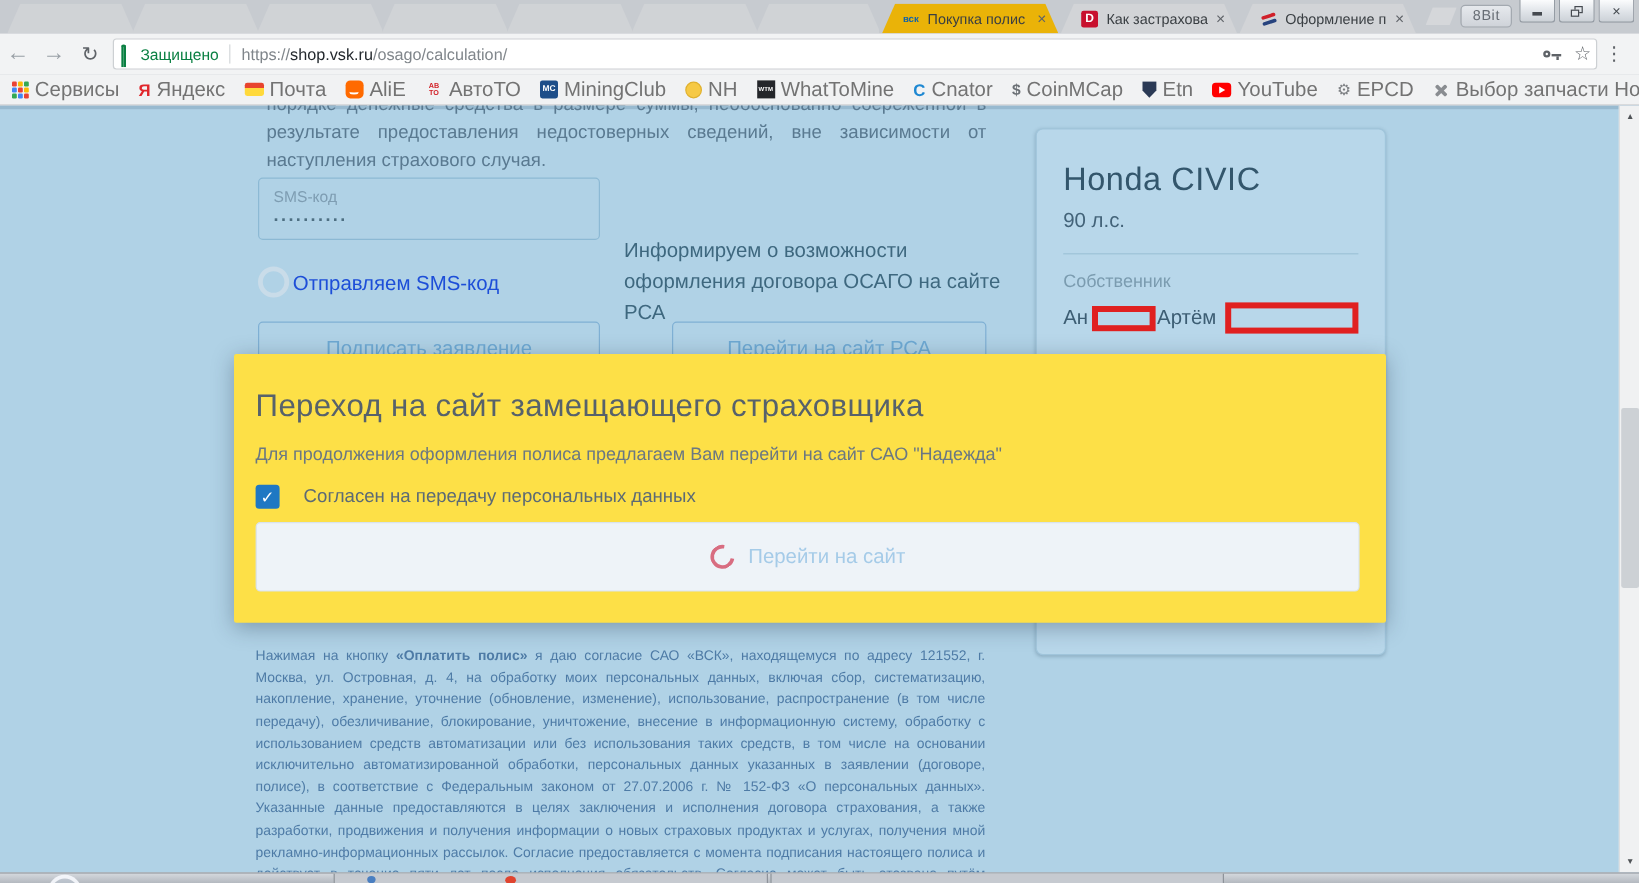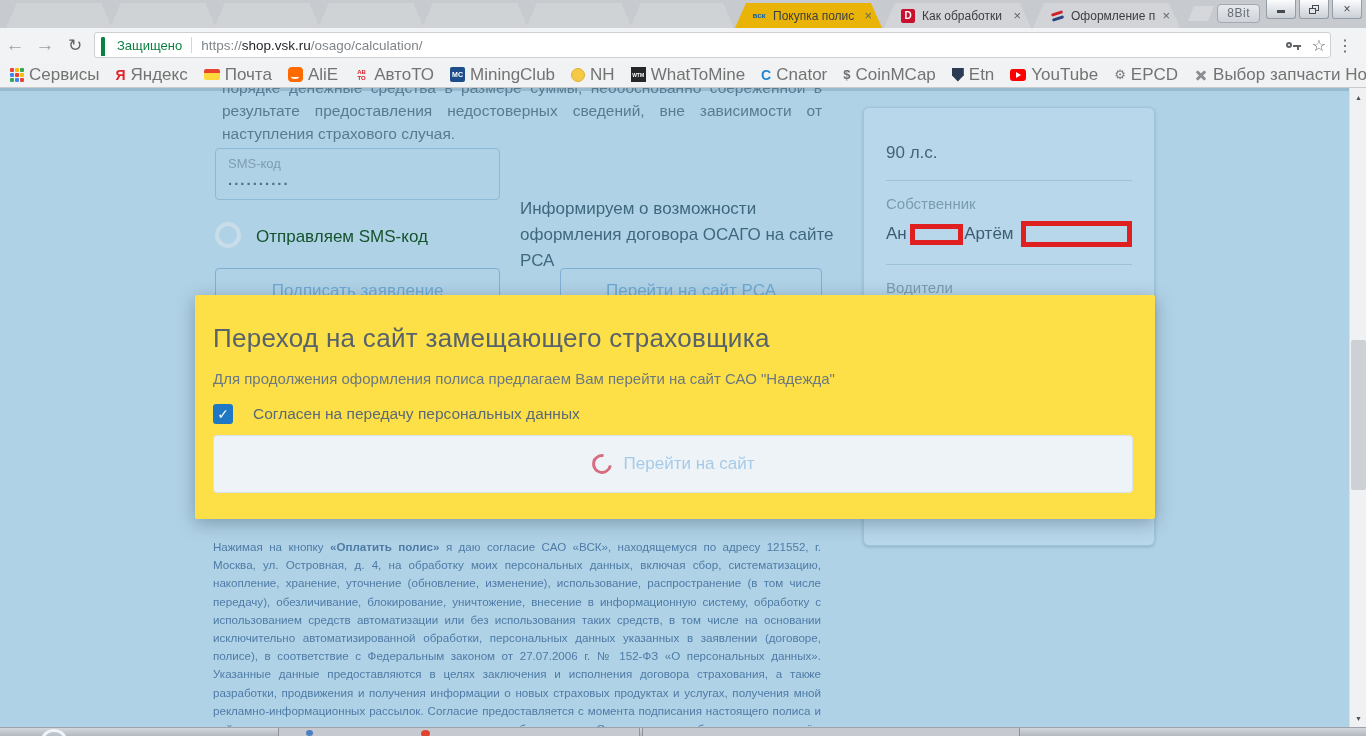--- a/index.html
+++ b/index.html
@@ -93,21 +93,21 @@
   
   .page { position:absolute; top:88px; left:0; width:1366px; height:639px; background:#b0d2e6; overflow:hidden; }
   .page-top-shade { position:absolute; top:0; left:0; right:17px; height:3px; background:rgba(70,100,130,.22); }
 
   .top-par { position:absolute; left:222px; top:-12px; width:600px; font-size:15.5px; line-height:23px;
              color:#5a7a91; text-align:justify; }
   .sms-box { position:absolute; left:215px; top:60px; width:285px; height:52px; border:1px solid #8cb9d4; border-radius:4px; }
   .sms-label { position:absolute; left:12px; top:7px; font-size:13px; color:#7e9db2; }
   .sms-value { position:absolute; left:12px; top:22px; font-size:15px; font-weight:bold; letter-spacing:2px; color:#4e6f82; }
   .spin-ring { position:absolute; left:215px; top:134px; width:26px; height:26px; border:4px solid #c9dce9; border-radius:50%; }
-  .sending-label { position:absolute; left:256px; top:139px; font-size:17px; color:#14532d; }
+  .sending-label { position:absolute; left:244px; top:139px; font-size:17px; color:#1d4ed8; }
   .rsa-info { position:absolute; left:520px; top:108px; width:315px; font-size:17px; line-height:26px; color:#3e687f; }
   .pg-btn { position:absolute; top:180px; height:46px; border:1px solid #7fb0d4; border-radius:4px;
             color:#6ea9d3; font-size:17px; text-align:center; line-height:44px; }
   .btn-sign { left:215px; width:285px; }
   .btn-rsa { left:560px; width:262px; }
 
   
   .card { position:absolute; left:863px; top:19px; width:292px; height:439px; background:#b8d7ea;
           border:1px solid #a0c5db; border-radius:6px; box-shadow:0 1px 3px rgba(40,70,95,.25); padding:26px 22px 0 22px; }
   .car-title { font-size:27px; font-weight:400; color:#33566c; letter-spacing:.5px; }
@@ -175,21 +175,21 @@
       <span class="fav">
           <span class="fav-vsk">вск</span>
         </span>
       <span class="title">Покупка полис</span>
       <span class="tclose">×</span>
     </div>
     <div class="tab" style="left:884px;width:147px">
       <span class="fav">
           <span class="fav-d">D</span>
         </span>
-      <span class="title">Как обработки</span>
+      <span class="title">Как застрахова</span>
       <span class="tclose">×</span>
     </div>
     <div class="tab" style="left:1033px;width:147px">
       <span class="fav fav-nad">
           <i class="r"></i>
           <i class="b"></i>
         </span>
       <span class="title">Оформление п</span>
       <span class="tclose">×</span>
     </div>
@@ -326,20 +326,21 @@
 
     <div class="spin-ring"></div>
     <div class="sending-label">Отправляем SMS-код</div>
 
     <div class="rsa-info">Информируем о возможности оформления договора ОСАГО на сайте РСА</div>
 
     <div class="pg-btn btn-sign">Подписать заявление</div>
     <div class="pg-btn btn-rsa">Перейти на сайт РСА</div>
 
     <div class="card">
+      <div class="car-title">Honda CIVIC</div>
       <div class="car-power">90 л.с.</div>
       <hr>
       <div class="fld-label">Собственник</div>
       <div class="owner-row">
         <span>Ан</span>
         <span class="redact r1"></span>
         <span>Артём</span>
         <span class="redact r2"></span>
       </div>
       <hr>

